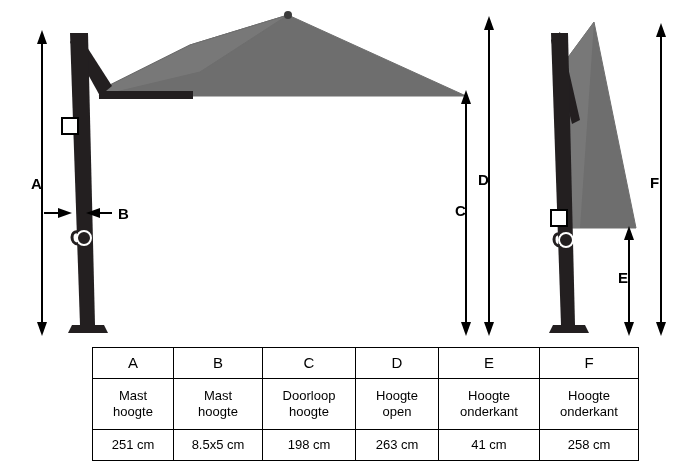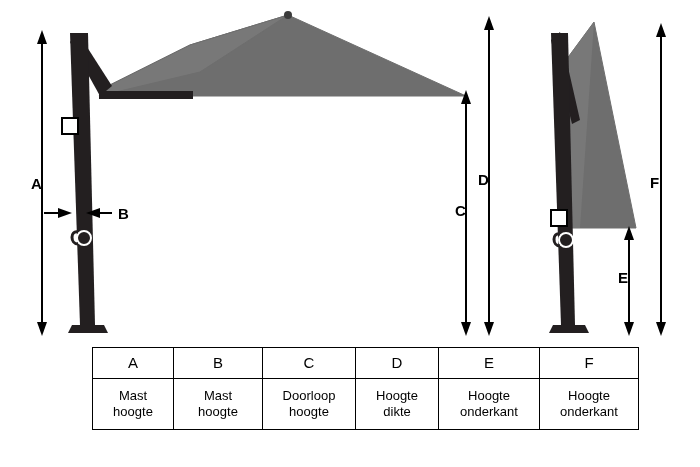--- a/index.html
+++ b/index.html
@@ -179,26 +179,34 @@
         <td class="col-b">
           <span>Mast</span><br>
           <span>hoogte</span>
         </td>
         <td class="col-c">
           <span>Doorloop</span><br>
           <span>hoogte</span>
         </td>
         <td class="col-d">
           <span>Hoogte</span><br>
-          <span>dikte</span>
+          <span>open</span>
         </td>
         <td class="col-e">
           <span>Hoogte</span><br>
           <span>onderkant</span>
         </td>
         <td class="col-f">
           <span>Hoogte</span><br>
           <span>onderkant</span>
         </td>
+      </tr>
+      <tr class="row-value">
+        <td class="col-a">251 cm</td>
+        <td class="col-b">8.5x5 cm</td>
+        <td class="col-c">198 cm</td>
+        <td class="col-d">263 cm</td>
+        <td class="col-e">41 cm</td>
+        <td class="col-f">258 cm</td>
       </tr>
     </tbody>
   </table>
 </div>
 
 </body></html>

